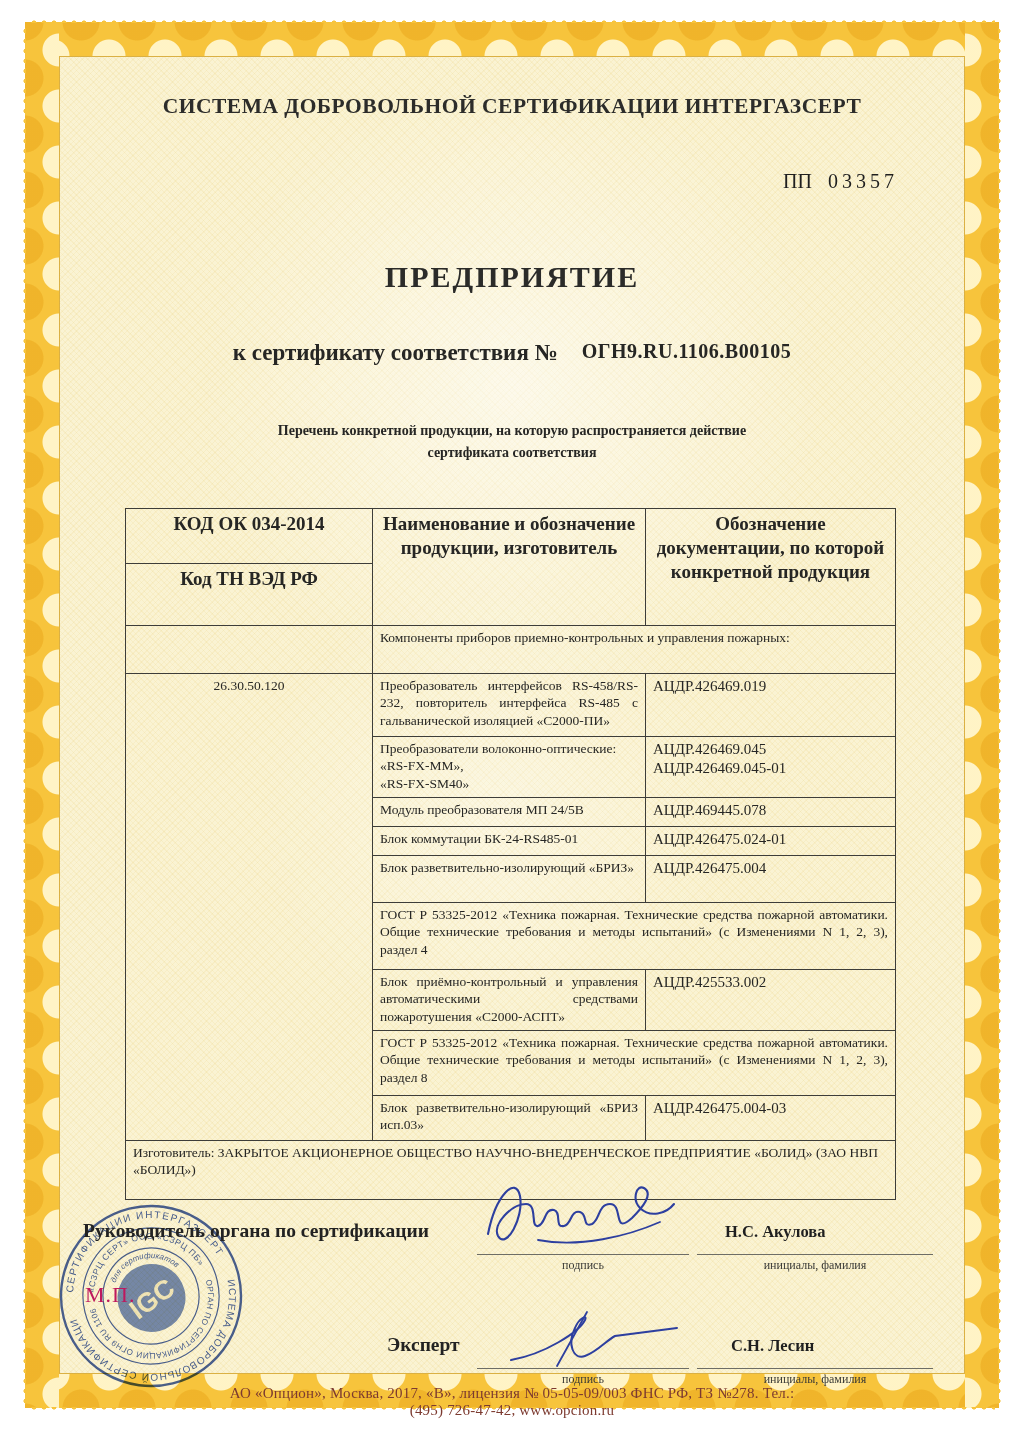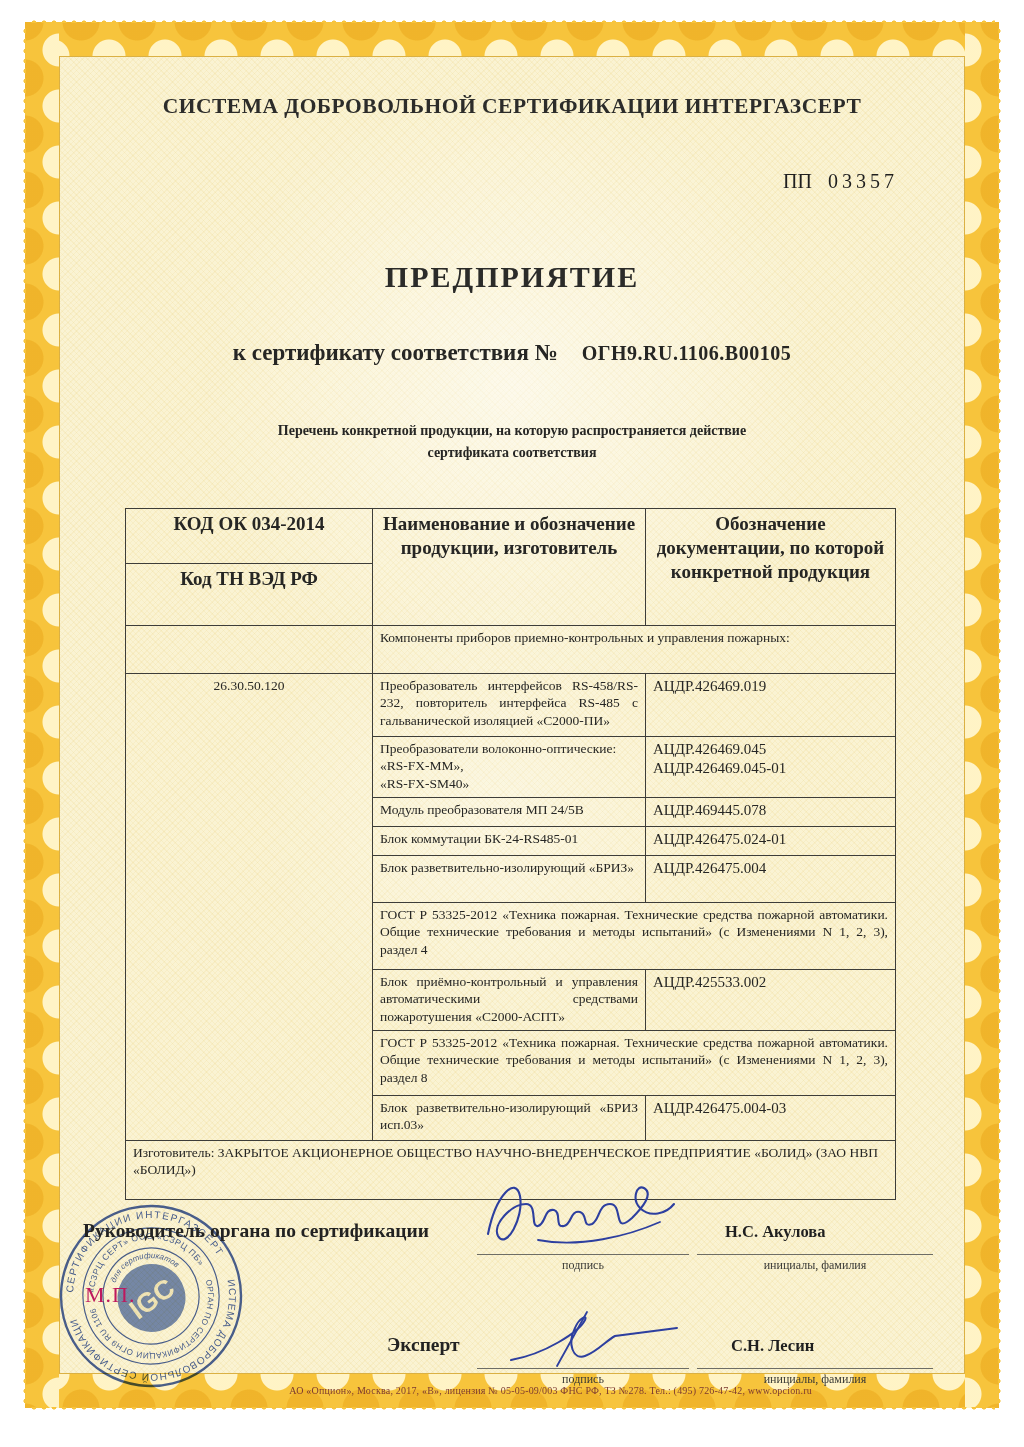--- a/index.html
+++ b/index.html
@@ -51,21 +51,21 @@
 
   
   .abs{position:absolute;}
   .system-title{left:0;right:0;top:72px;text-align:center;font-size:21.5px;
     font-weight:bold;letter-spacing:.5px;color:#2c2c2a;}
   .form-no{left:758px;top:148px;display:flex;gap:16px;font-size:20px;color:#1f1f1f;}
   .form-no .num{letter-spacing:4px;}
   .doc-title{left:0;right:0;top:238px;text-align:center;font-size:30px;
     font-weight:bold;letter-spacing:2px;color:#2b2b29;}
   .cert-line{left:0;right:0;top:318px;display:flex;justify-content:center;
-    align-items:center;gap:24px;}
+    align-items:flex-start;gap:24px;}
   .cert-line .pre{font-size:23px;font-weight:bold;}
   .cert-line .no{font-size:20px;font-weight:bold;letter-spacing:.5px;}
   .scope{left:0;right:0;top:398px;text-align:center;font-size:14px;font-weight:bold;
     line-height:1.6;white-space:pre-line;}
 
   
   table.products{position:absolute;left:100px;top:486px;width:770px;
     border-collapse:collapse;table-layout:fixed;font-size:13.5px;line-height:1.28;}
   table.products td{border:1px solid #3d3d39;padding:3px 7px;vertical-align:top;
     overflow:hidden;}
@@ -77,21 +77,21 @@
   .just{text-align:justify;}
   .prewrap{white-space:pre-line;}
   td.manu{padding:6px 8px;vertical-align:top;}
 
   
   .role{font-size:19.5px;font-weight:bold;color:#222;}
   .person{font-size:16.5px;font-weight:bold;color:#1f1f1f;}
   .sig-line{border-bottom:1.4px solid #6d6d66;height:0;}
   .caption{font-size:12px;text-align:center;color:#3a3a36;}
   .mp{font-size:22px;color:#be185d;letter-spacing:1px;}
-  .imprint{left:187px;width:600px;top:1363px;text-align:right;font-size:10px;
+  .imprint{left:187px;width:600px;top:1363px;text-align:center;font-size:15px;
     color:#7c3a30;letter-spacing:.2px;}
 
   .stamp{left:30px;top:1178px;width:192px;height:192px;transform:rotate(-14deg);
     mix-blend-mode:multiply;opacity:.92;}
   .sig-svg{pointer-events:none;}
 </style>
 </head>
 <body>
 
 <div class="cert">

